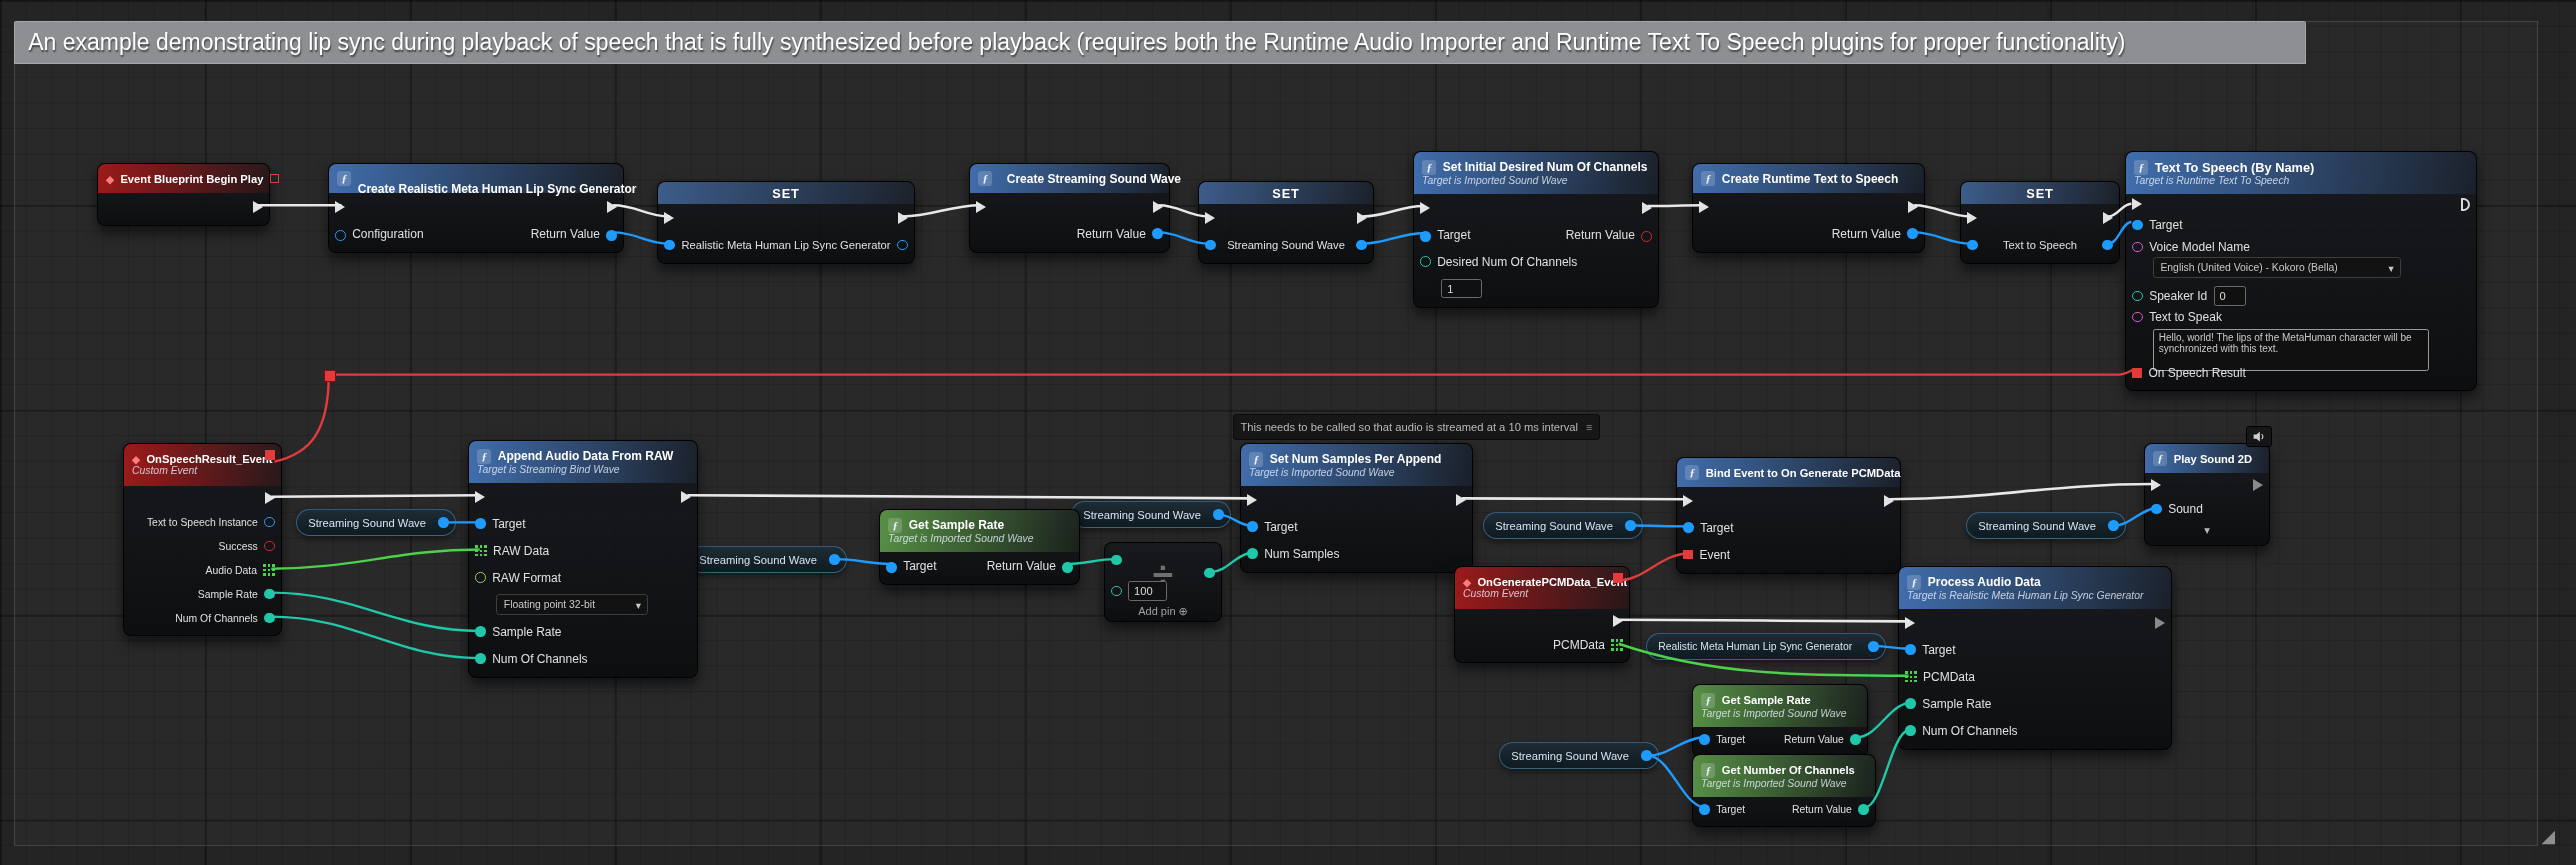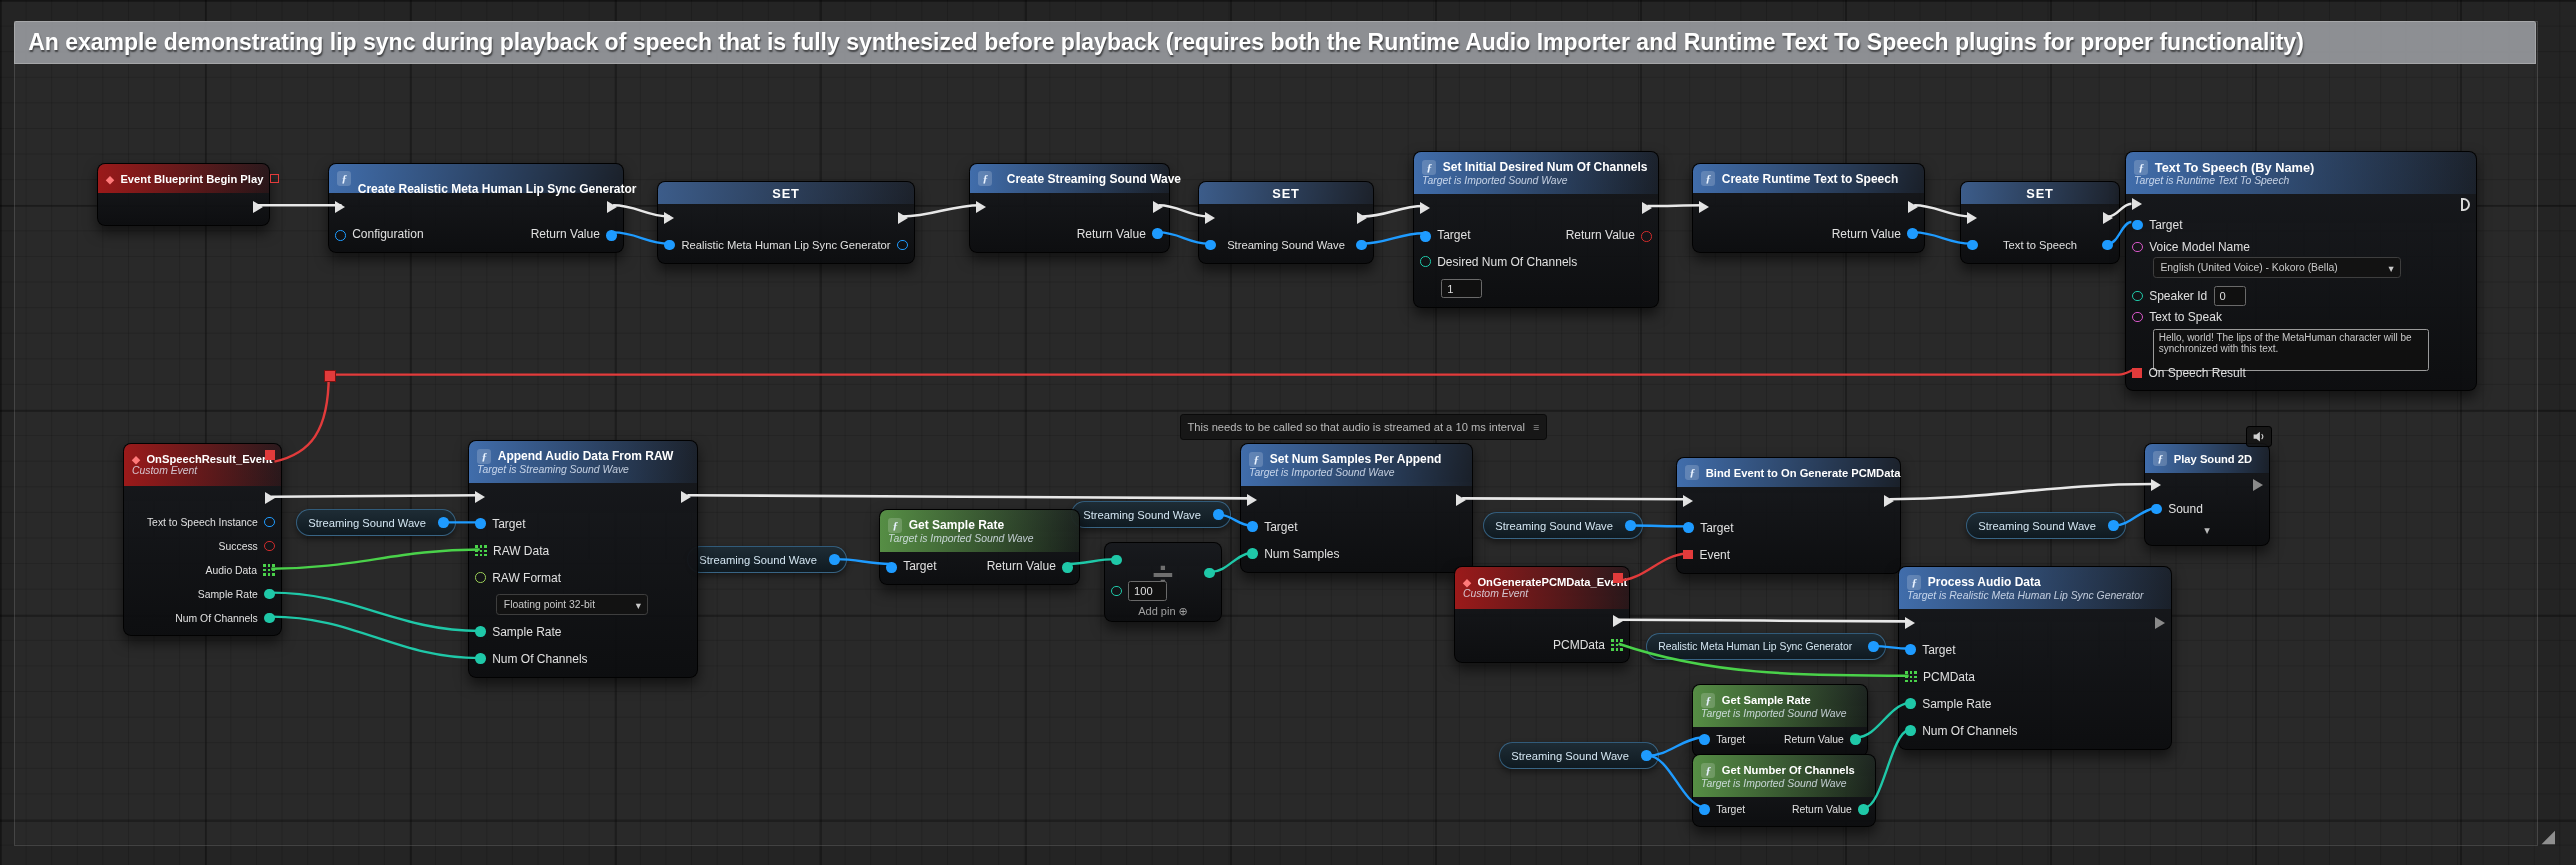--- a/index.html
+++ b/index.html
@@ -7,23 +7,23 @@
     font-family:"Liberation Sans",sans-serif;
     background-color:#242424;
     background-image:
       linear-gradient(rgba(0,0,0,.30) 1.6px,transparent 1.6px),
       linear-gradient(90deg,rgba(0,0,0,.30) 1.6px,transparent 1.6px),
       linear-gradient(rgba(0,0,0,.16) 0.8px,transparent 0.8px),
       linear-gradient(90deg,rgba(0,0,0,.16) 0.8px,transparent 0.8px);
     background-size:205px 205px,205px 205px,25.6px 25.6px,25.6px 25.6px;}
   .comment-region{position:absolute;left:14.4px;top:21px;width:2522px;height:823px;
     background:rgba(255,255,255,.025);border:0.8px solid rgba(170,170,170,.22);z-index:1;}
-  .banner{position:absolute;left:14.4px;top:21px;width:2522px;height:43px;box-sizing:border-box;
+  .banner{position:absolute;left:14.4px;top:21px;width:2292px;height:43px;box-sizing:border-box;
     background:rgba(148,151,155,.93);border:0.8px solid rgba(190,190,190,.5);border-radius:2.4px 2.4px 0 0;
-    display:flex;align-items:center;padding:0 12.8px;font-size:23px;font-weight:bold;color:#fff;
+    display:flex;align-items:center;padding:0 12.8px;font-size:23px;font-weight:normal;color:#fff;
     text-shadow:0.8px 1.6px 1.6px rgba(0,0,0,.55);z-index:9;white-space:nowrap;}
   .resize-handle{position:absolute;right:21px;bottom:17.6px;font-size:17.6px;color:#8f8f8f;z-index:9;}
 
   svg.wires{position:absolute;left:0;top:0;z-index:20;pointer-events:none;}
   .w-exec path{stroke:#e8e8e8;stroke-width:3.2;fill:none;}
   .w-obj path{stroke:#1e9bff;stroke-width:3;fill:none;}
   .w-int path{stroke:#1fc8a8;stroke-width:3;fill:none;}
   .w-float path{stroke:#4ad24a;stroke-width:3;fill:none;}
   .w-del path{stroke:#e23b3b;stroke-width:3;fill:none;}
 
@@ -386,21 +386,21 @@
       <span>Realistic Meta Human Lip Sync Generator</span>
       <span class="pin f" style="--c:#1e9bff"></span>
     </div>
 
   <div class="node" style="left:468px;top:440px;width:230px;">
     <div class="hdr2 h-fn">
       <span class="t">
           <span class="fico">ƒ</span>
           <span style="font-size:12px;">Append Audio Data From RAW</span>
         </span>
-      <span class="sub">Target is Streaming Sound Wave</span>
+      <span class="sub">Target is Streaming Bind Wave</span>
     </div>
     <div class="row split">
         <span class="p-exec"></span>
         <span class="p-exec"></span>
       </div>
     <div class="row">
         <span class="pin f" style="--c:#1e9bff"></span>
         <span class="lbl">Target</span>
       </div>
     <div class="row">
@@ -455,21 +455,21 @@
     <div class="abs" style="left:6.4px;top:38px;">
         <span class="pin h" style="--c:#1fc8a8"></span>
         <input class="mini-in" style="width: 27px;" readonly="" value="100">
       </div>
     <div class="abs" style="right:6.4px;top:25px;">
         <span class="pin f" style="--c:#1fc8a8"></span>
       </div>
     <div class="addpin"><span>Add pin</span> <span>⊕</span></div>
   </div>
 
-  <div class="bubble" style="left:1180px;top:414px;">
+  <div class="bubble" style="left:1233px;top:414px;">
     <span>This needs to be called so that audio is streamed at a 10 ms interval</span>
     <span class="bico">≡</span>
   </div>
 
   <div class="node" style="left:1240px;top:443px;width:233px;">
     <div class="hdr2 h-fn">
       <span class="t">
           <span class="fico">ƒ</span>
           <span style="font-size:12px;">Set Num Samples Per Append</span>
         </span>

